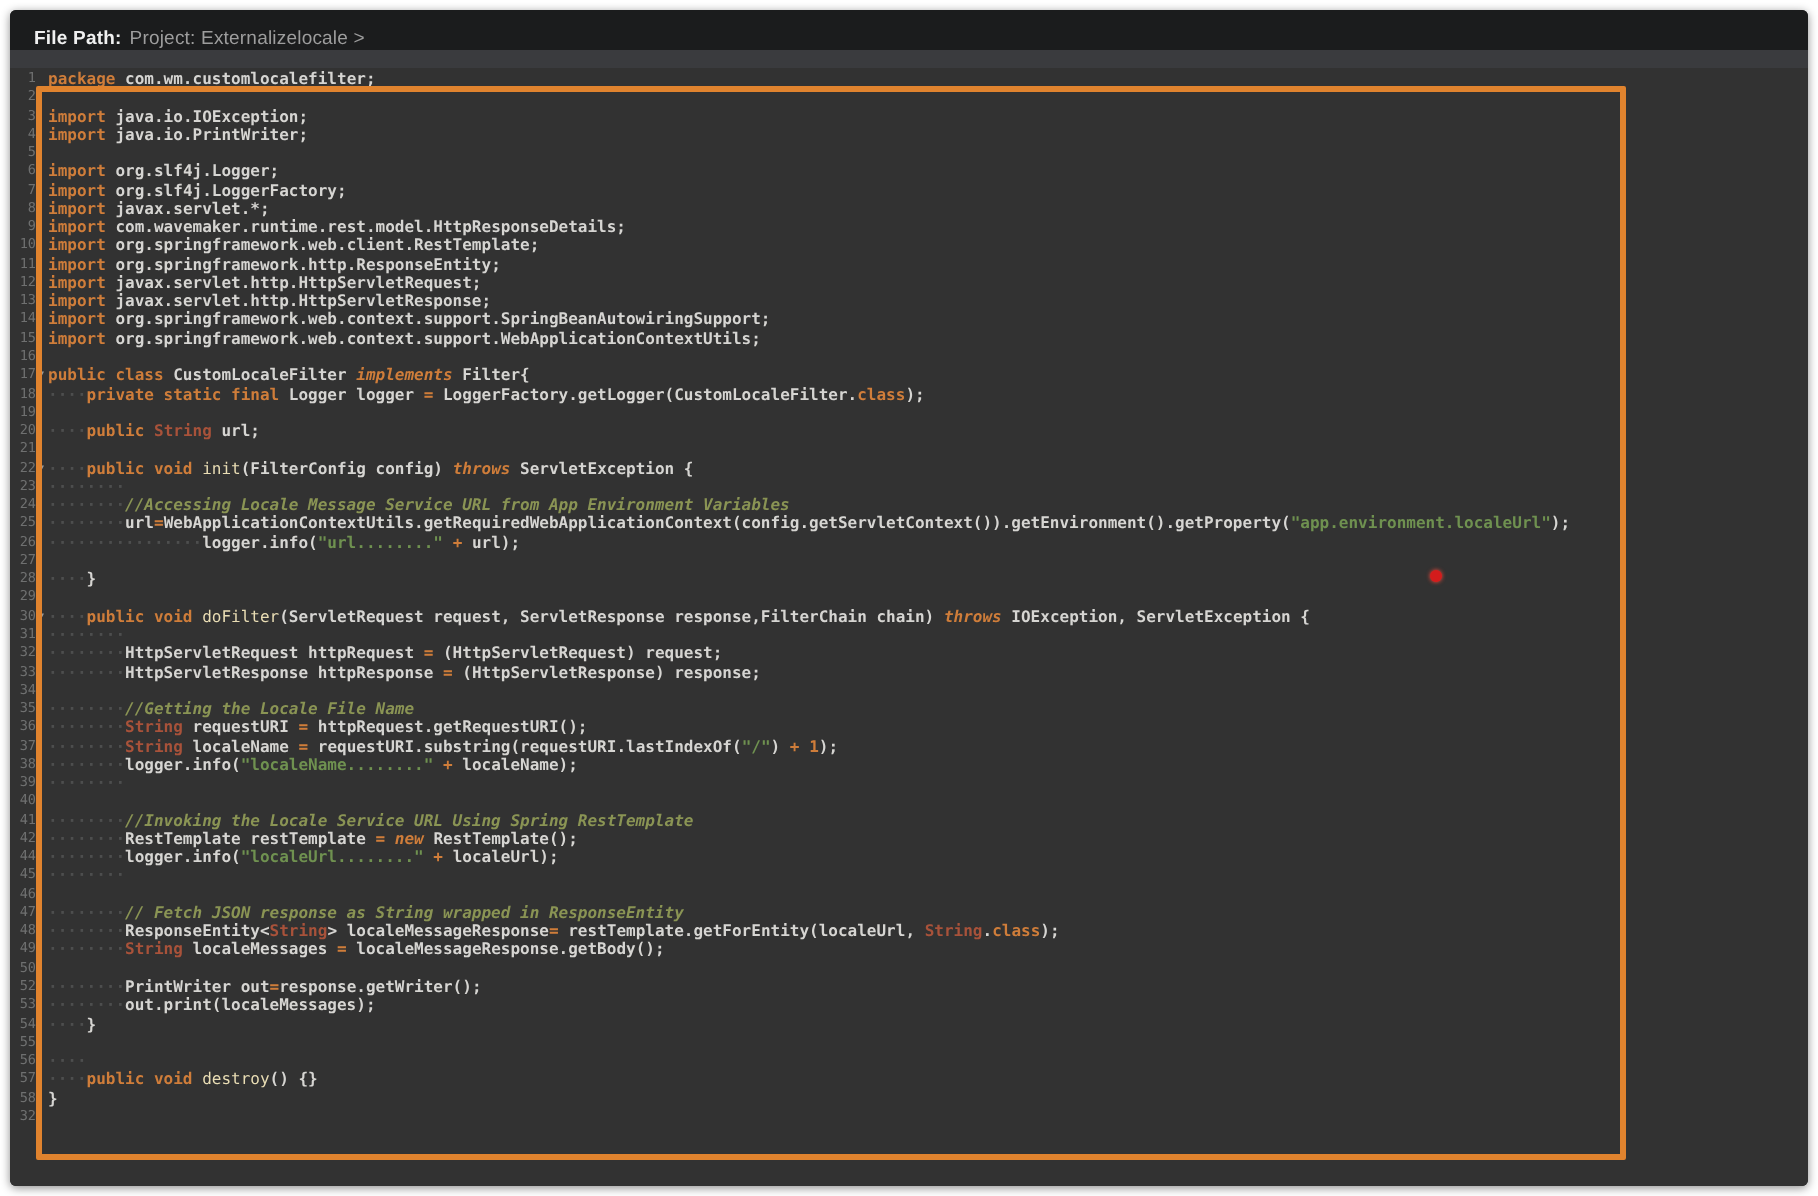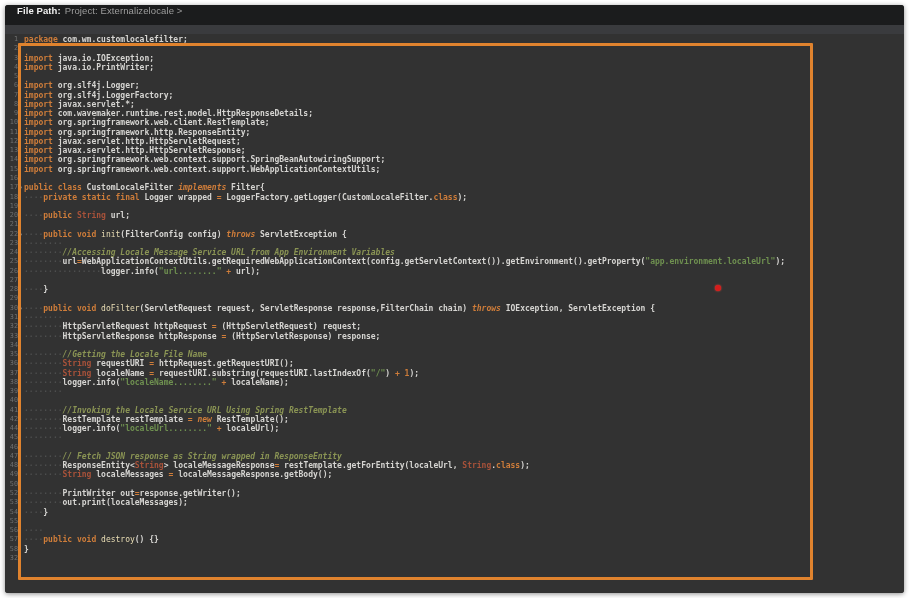--- a/index.html
+++ b/index.html
@@ -7,21 +7,21 @@
     width:909px;height:598px;position:relative;background:#ffffff;
     font-family:"Liberation Sans",sans-serif;overflow:hidden;
   }
   .window{
     position:absolute;left:5px;top:5px;width:899px;height:588px;
     background:#323232;border-radius:3px;overflow:hidden;
     box-shadow:0 1px 5px rgba(0,0,0,0.45);
   }
   .topbar{
     position:absolute;left:0;top:0;width:100%;height:20px;
-    background:#1b1c1d;display:flex;align-items:flex-start;
+    background:#1b1c1d;display:flex;align-items:flex-end;
     padding-left:12px;box-sizing:border-box;
     font-size:9.5px;letter-spacing:0.1px;white-space:nowrap;
   }
   .topbar .lbl{color:#f0f0f0;font-weight:bold;}
   .topbar .proj{color:#9d9d9d;margin-left:4px;}
   .topbar .path{color:#ececec;font-weight:bold;margin-left:4px;}
   .substrip{
     position:absolute;left:0;top:20px;width:100%;height:9px;background:#3a3b3e;
   }
   .editor{
@@ -85,21 +85,21 @@
         <div class="line"><span class="ln">8</span><span class="fold"></span><span class="lc"><span class="tk-k">import</span><span class="tk-p"> javax.servlet.*;</span></span></div>
         <div class="line"><span class="ln">9</span><span class="fold"></span><span class="lc"><span class="tk-k">import</span><span class="tk-p"> com.wavemaker.runtime.rest.model.HttpResponseDetails;</span></span></div>
         <div class="line"><span class="ln">10</span><span class="fold"></span><span class="lc"><span class="tk-k">import</span><span class="tk-p"> org.springframework.web.client.RestTemplate;</span></span></div>
         <div class="line"><span class="ln">11</span><span class="fold"></span><span class="lc"><span class="tk-k">import</span><span class="tk-p"> org.springframework.http.ResponseEntity;</span></span></div>
         <div class="line"><span class="ln">12</span><span class="fold"></span><span class="lc"><span class="tk-k">import</span><span class="tk-p"> javax.servlet.http.HttpServletRequest;</span></span></div>
         <div class="line"><span class="ln">13</span><span class="fold"></span><span class="lc"><span class="tk-k">import</span><span class="tk-p"> javax.servlet.http.HttpServletResponse;</span></span></div>
         <div class="line"><span class="ln">14</span><span class="fold"></span><span class="lc"><span class="tk-k">import</span><span class="tk-p"> org.springframework.web.context.support.SpringBeanAutowiringSupport;</span></span></div>
         <div class="line"><span class="ln">15</span><span class="fold"></span><span class="lc"><span class="tk-k">import</span><span class="tk-p"> org.springframework.web.context.support.WebApplicationContextUtils;</span></span></div>
         <div class="line"><span class="ln">16</span><span class="fold"></span><span class="lc"></span></div>
         <div class="line"><span class="ln">17</span><span class="fold">▾</span><span class="lc"><span class="tk-k">public class</span><span class="tk-p"> CustomLocaleFilter </span><span class="tk-i">implements</span><span class="tk-p"> Filter{</span></span></div>
-        <div class="line"><span class="ln">18</span><span class="fold"></span><span class="lc"><span class="tk-w">····</span><span class="tk-k">private static final</span><span class="tk-p"> Logger wrapped </span><span class="tk-o">=</span><span class="tk-p"> LoggerFactory.getLogger(CustomLocaleFilter.</span><span class="tk-k">class</span><span class="tk-p">);</span></span></div>
+        <div class="line"><span class="ln">18</span><span class="fold"></span><span class="lc"><span class="tk-w">····</span><span class="tk-k">private static final</span><span class="tk-p"> Logger logger </span><span class="tk-o">=</span><span class="tk-p"> LoggerFactory.getLogger(CustomLocaleFilter.</span><span class="tk-k">class</span><span class="tk-p">);</span></span></div>
         <div class="line"><span class="ln">19</span><span class="fold"></span><span class="lc"></span></div>
         <div class="line"><span class="ln">20</span><span class="fold"></span><span class="lc"><span class="tk-w">····</span><span class="tk-k">public</span><span class="tk-p"> </span><span class="tk-t">String</span><span class="tk-p"> url;</span></span></div>
         <div class="line"><span class="ln">21</span><span class="fold"></span><span class="lc"></span></div>
         <div class="line"><span class="ln">22</span><span class="fold">▾</span><span class="lc"><span class="tk-w">····</span><span class="tk-k">public void</span><span class="tk-m"> init</span><span class="tk-p">(FilterConfig config) </span><span class="tk-i">throws</span><span class="tk-p"> ServletException {</span></span></div>
         <div class="line"><span class="ln">23</span><span class="fold"></span><span class="lc"><span class="tk-w">········</span></span></div>
         <div class="line"><span class="ln">24</span><span class="fold"></span><span class="lc"><span class="tk-w">········</span><span class="tk-c">//Accessing Locale Message Service URL from App Environment Variables</span></span></div>
         <div class="line"><span class="ln">25</span><span class="fold"></span><span class="lc"><span class="tk-w">········</span><span class="tk-p">url</span><span class="tk-o">=</span><span class="tk-p">WebApplicationContextUtils.getRequiredWebApplicationContext(config.getServletContext()).getEnvironment().getProperty(</span><span class="tk-s">"app.environment.localeUrl"</span><span class="tk-p">);</span></span></div>
         <div class="line"><span class="ln">26</span><span class="fold"></span><span class="lc"><span class="tk-w">················</span><span class="tk-p">logger.info(</span><span class="tk-s">"url........"</span><span class="tk-p"> </span><span class="tk-o">+</span><span class="tk-p"> url);</span></span></div>
         <div class="line"><span class="ln">27</span><span class="fold"></span><span class="lc"></span></div>
         <div class="line"><span class="ln">28</span><span class="fold"></span><span class="lc"><span class="tk-w">····</span><span class="tk-p">}</span></span></div>

